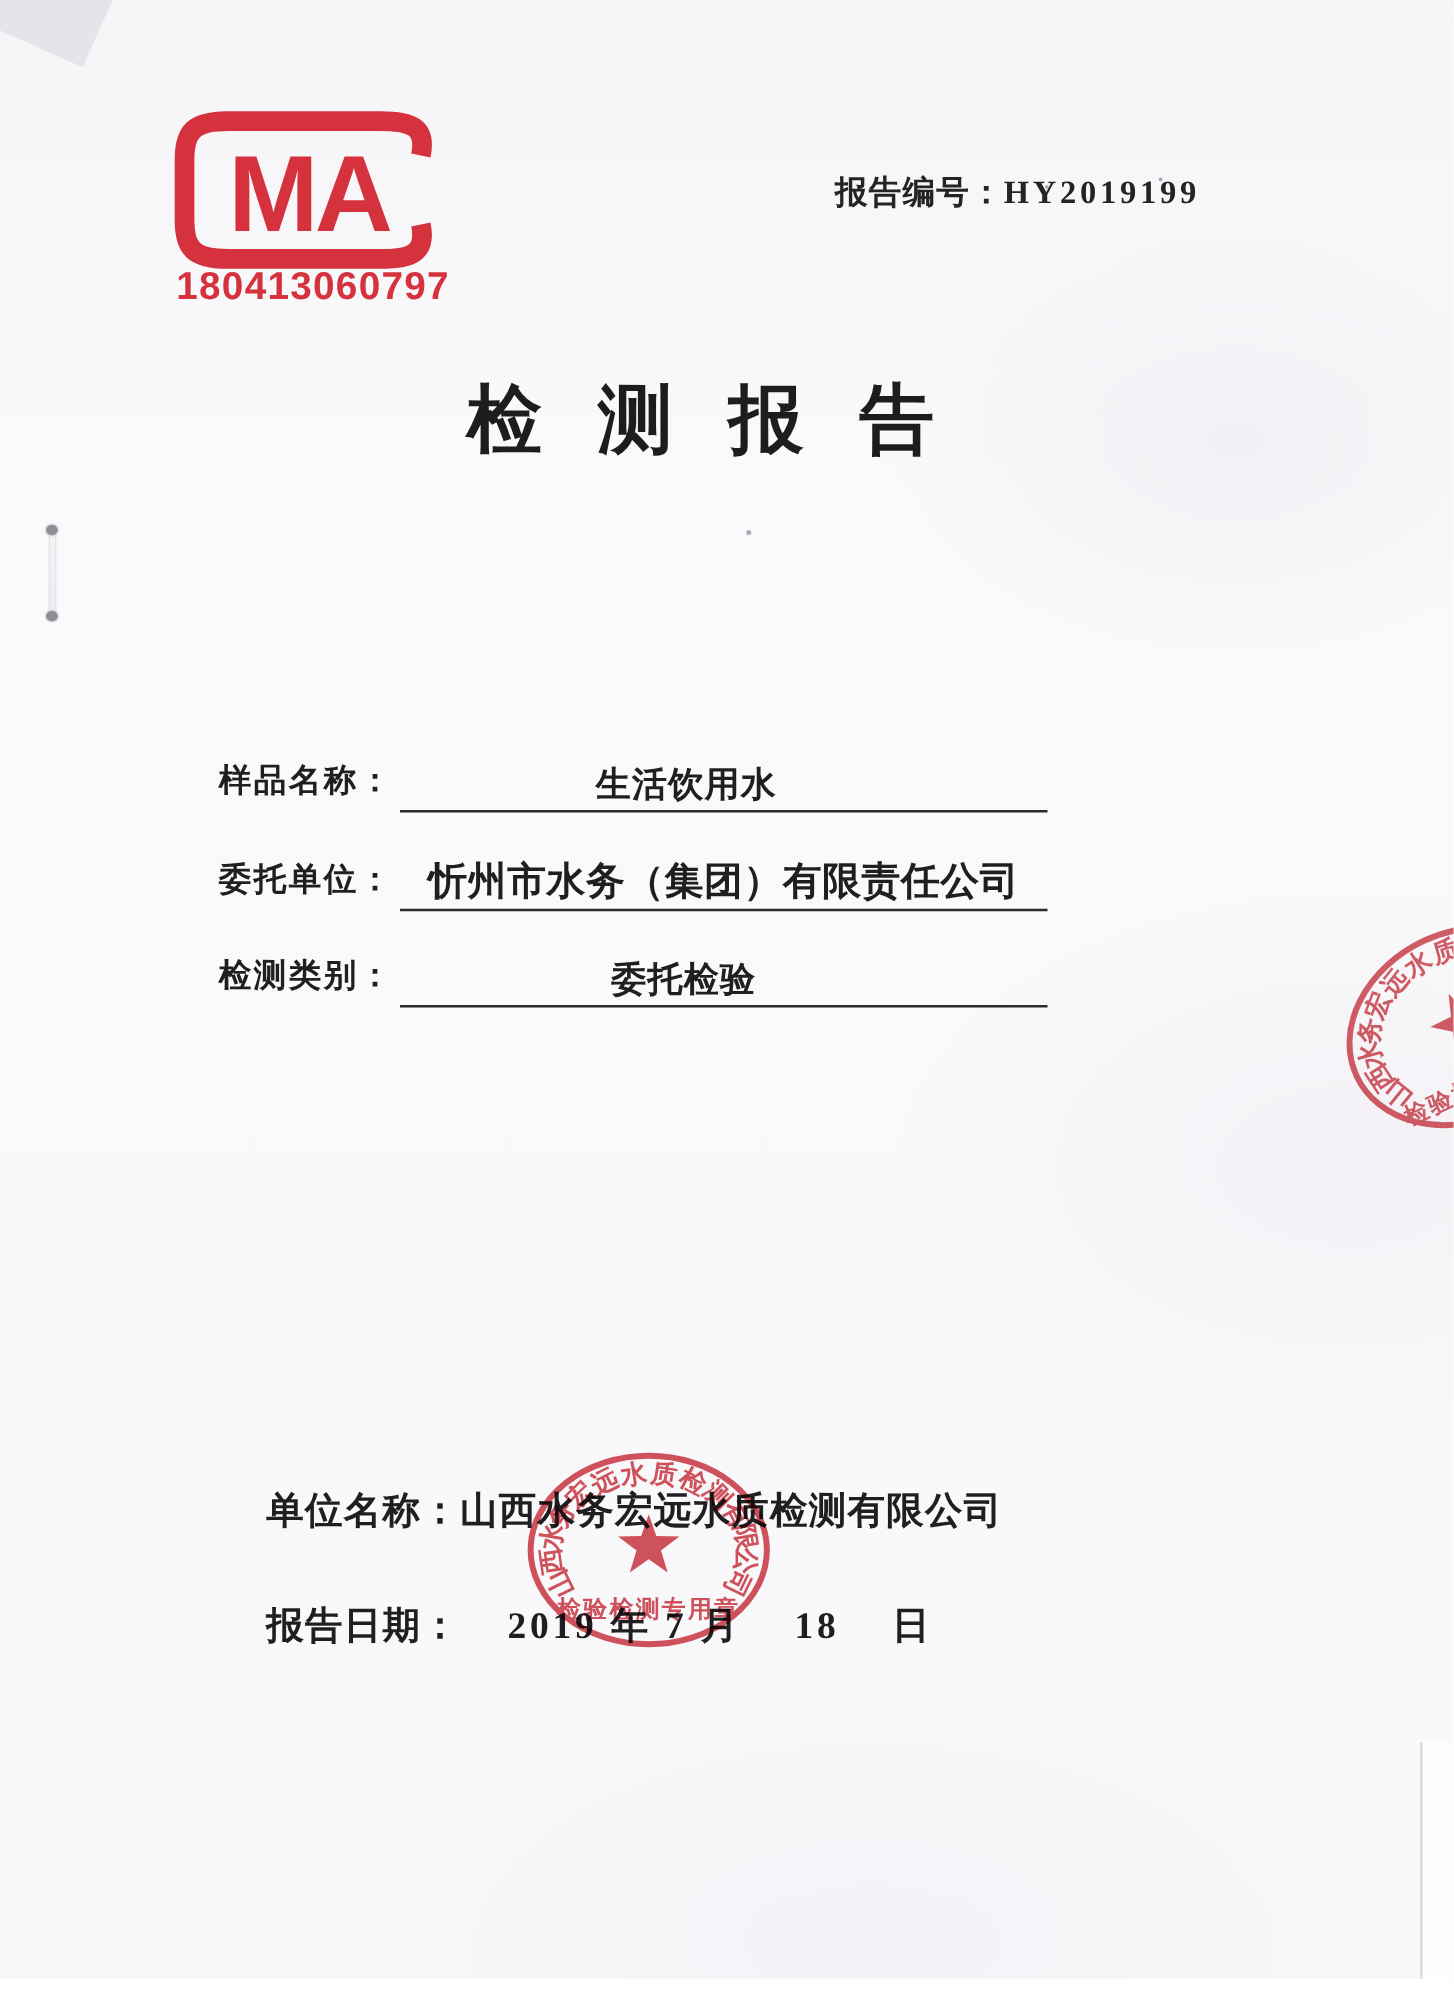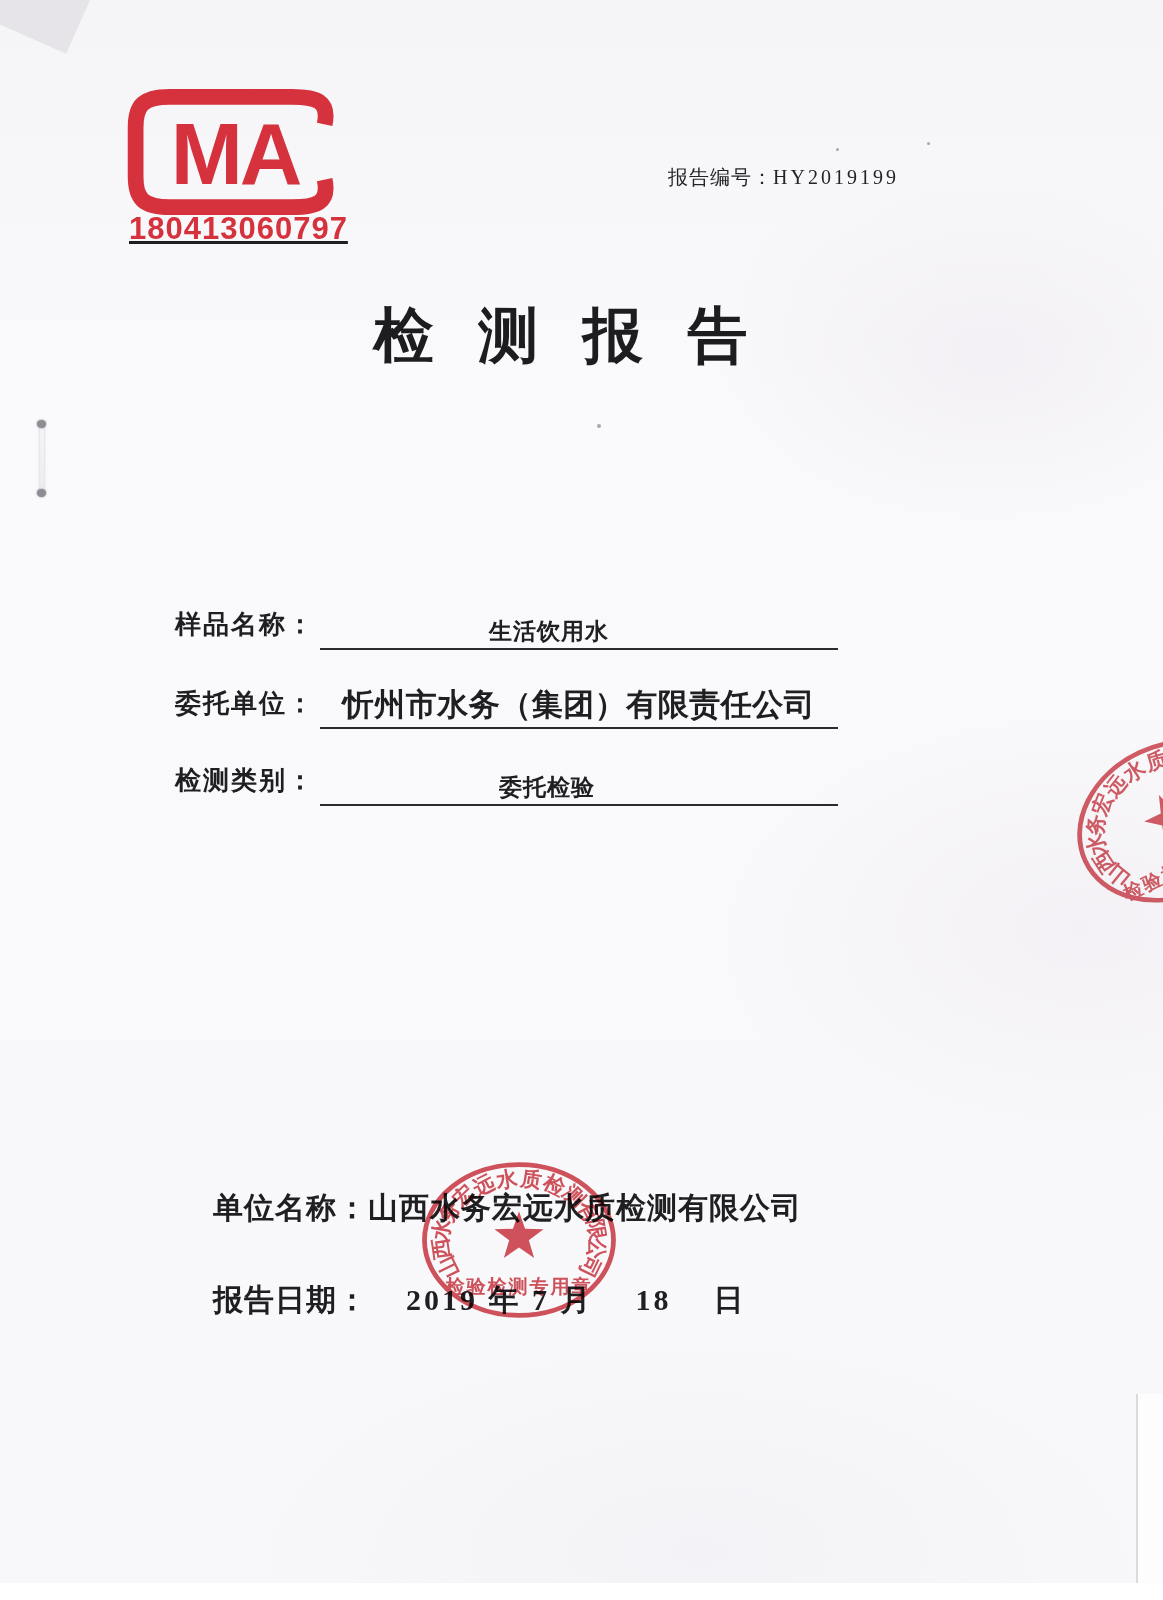--- a/index.html
+++ b/index.html
@@ -20,51 +20,51 @@
   .right-edge-line{position:absolute; left:1136px; top:1394px; width:2px; height:190px; background:#dcdadf;}
   .right-edge-fill{position:absolute; left:1138px; top:1394px; width:25px; height:190px; background:#fdfdfe;}
   .staple{position:absolute; left:40px; top:424px; width:4px; height:70px;
     background:linear-gradient(#f4f3f6,#edebf1); border-radius:2px; box-shadow:0 0 3px #c9c7ce;}
   .staple-dot{position:absolute; width:9px; height:8px; border-radius:50%; background:#8f8c95; box-shadow:0 0 2px #777;}
   .staple-dot.top{left:37px; top:420px;}
   .staple-dot.bot{left:37px; top:489px;}
   .speck{position:absolute; background:#a9a6b0; border-radius:50%;}
 
   
-  .cma{position:absolute; left:126px; top:88px; width:232px;text-decoration:underline;}
+  .cma{position:absolute; left:138px; top:88px; width:232px;}
   .cma svg{display:block;}
   .cma-number{
     margin-top:-5px; padding-left:3px;
     font-family:"Liberation Sans", sans-serif; font-weight:700;
     font-size:31px; letter-spacing:1px; color:#d5323e;
   }
   .cma-letters{font-family:"Liberation Sans", sans-serif; font-weight:800; letter-spacing:-3px;}
 
   
-  .report-no{position:absolute; left:668px; top:136px; font-size:20px; font-weight:400; letter-spacing:1px; color:#242326;margin-top:28px;}
+  .report-no{position:absolute; left:668px; top:136px; font-size:26px; font-weight:700; letter-spacing:1px; color:#242326;}
   .report-no .num{letter-spacing:3px;}
 
   
   .title{
     position:absolute; top:296px; left:0; width:100%; margin:0;
     text-align:center; transform:translateX(-14px);
     font-family:"Liberation Sans", sans-serif; font-weight:700;
     font-size:60px; letter-spacing:14px; color:#1d1c1f;
   }
 
   
   .field{position:absolute; left:175px; width:663px; height:50px;}
   .field.r1{top:600px;} .field.r2{top:679px;} .field.r3{top:756px;}
   .flabel{position:absolute; left:0; bottom:8px; font-size:26px; font-weight:700; letter-spacing:2px;}
   .fline{
     position:absolute; left:145px; right:0; bottom:0; top:0;
     border-bottom:2px solid #2b2a2e;
     display:flex; align-items:flex-end; justify-content:center;
   }
-  .fvalue{font-size:23px; font-weight:700; letter-spacing:1px; padding-bottom:1px; white-space:nowrap;}
+  .fvalue{font-size:28px; font-weight:700; letter-spacing:1px; padding-bottom:1px; white-space:nowrap;}
   .field.r1 .fvalue{transform:translateX(-30px);}
   .field.r3 .fvalue{transform:translateX(-32px);}
   .field.r2 .fvalue{font-size:31px; letter-spacing:0.5px;}
 
   
   .footer-line{position:absolute; left:175px; font-size:30px; font-weight:700; white-space:pre;margin-left:38px;}
   .footer-line.issuer{top:1188px; letter-spacing:1px;}
   .footer-line.rdate{top:1280px; letter-spacing:1px;}
   .footer-line.rdate .fv{margin-left:38px; letter-spacing:3px;}
 

